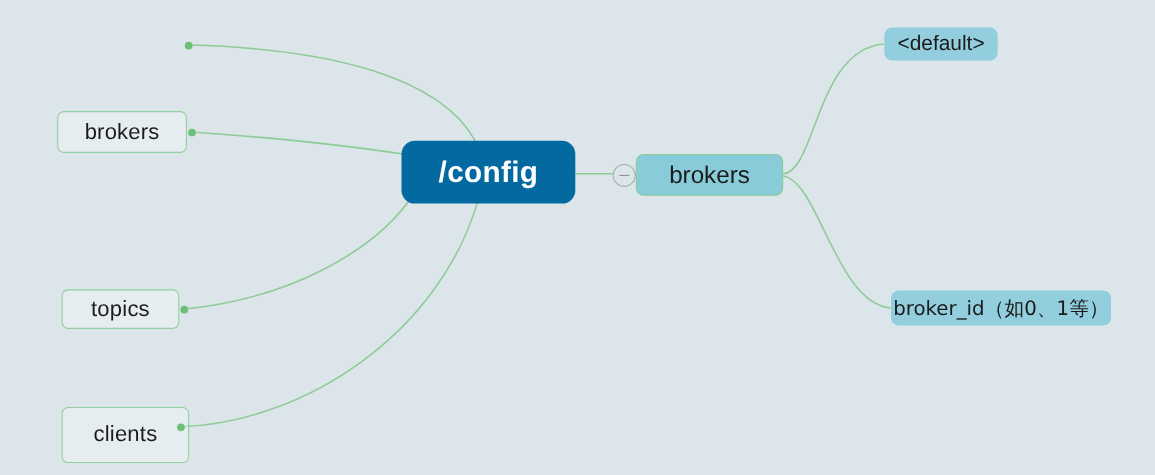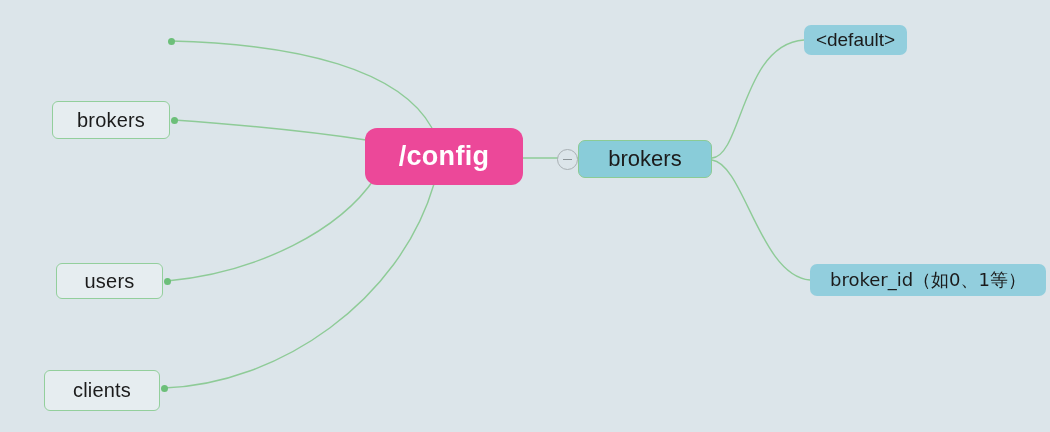--- a/index.html
+++ b/index.html
@@ -35,21 +35,21 @@
   
   .leaf {
     background: rgba(255,255,255,0.30);
     border: 1px solid #93cf9c;
     border-radius: 6px;
     font-size: 20px;
     letter-spacing: 0.2px;
   }
   
   .root {
-    background: #ec4899;
+    background: #0369a1;
     border-radius: 12px;
     color: #ffffff;
     font-size: 27px;
     font-weight: 700;
     letter-spacing: 0.3px;
   }
   
   .branch {
     background: #89ccd9;
     border: 1px solid #8bcb94;
@@ -117,42 +117,42 @@
   </svg>
 
   <div class="dot" style="left:168px; top:38px;"></div>
 
   <div class="node leaf" style="left:52px; top:101px; width:118px; height:38px;">
     <span>brokers</span>
   </div>
   <div class="dot" style="left:171px; top:117px;"></div>
 
   <div class="node leaf" style="left:56px; top:263px; width:107px; height:36px;">
-    <span>users</span>
+    <span>topics</span>
   </div>
   <div class="dot" style="left:164px; top:278px;"></div>
 
-  <div class="node leaf" style="left:44px; top:370px; width:116px; height:41px;">
+  <div class="node leaf" style="left:56px; top:370px; width:116px; height:51px;">
     <span>clients</span>
   </div>
   <div class="dot" style="left:161px; top:385px;"></div>
 
   <div class="node root" style="left:365px; top:128px; width:158px; height:57px;">
     <span>/config</span>
   </div>
 
   <div class="toggle" style="left:557px; top:149px;">
     <span class="bar"></span>
   </div>
 
   <div class="node sub" style="left:804px; top:25px; width:103px; height:30px;">
     <span>&lt;default&gt;</span>
   </div>
 
   <div class="node branch" style="left:578px; top:140px; width:134px; height:38px;">
     <span>brokers</span>
   </div>
 
-  <div class="node sub sub-cjk" style="left:810px; top:264px; width:236px; height:32px;">
+  <div class="node sub sub-cjk" style="left:810px; top:264px; width:200px; height:32px;">
     <span>broker_id（如0、1等）</span>
   </div>
 
 </div>
 
 </body></html>

